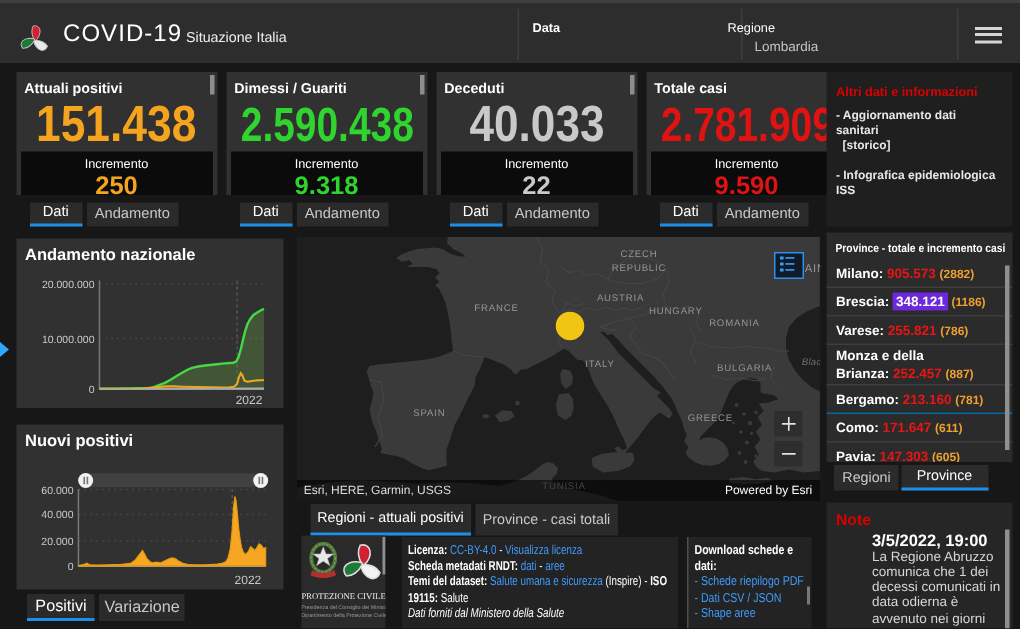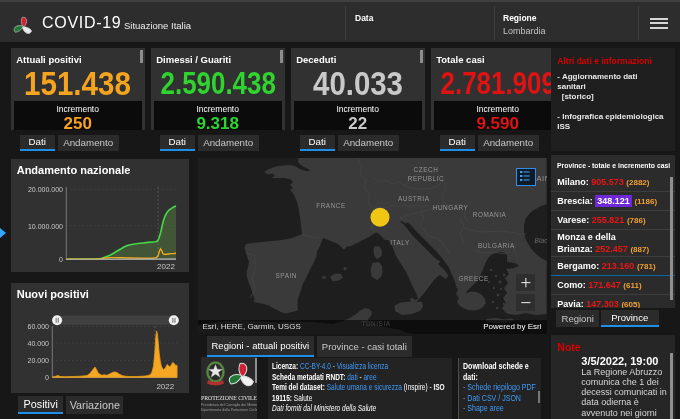--- a/index.html
+++ b/index.html
@@ -24,21 +24,21 @@
       <path d="M11,10.8 C9.2,7.8 8.7,4.2 10.1,1.4 C12.2,0.8 14.1,1.8 14.6,3.8 C15.1,6.4 13.6,9.3 11.9,11 Z" fill="#1f7a38" transform="rotate(240 11 10.8)"></path>
     </g>
   </svg>
   <div class="abs" style="left:42px;top:12px;font-size:16px;color:#fff;letter-spacing:0.7px;">COVID-19</div>
   <div class="abs" style="left:124px;top:18px;font-size:9.5px;color:#ededed;">Situazione Italia</div>
   <div class="abs" style="left:345px;top:4px;width:1px;height:34px;background:#3e3e3e;"></div>
   <div class="abs" style="left:494px;top:4px;width:1px;height:34px;background:#3e3e3e;"></div>
   <div class="abs" style="left:638px;top:4px;width:1px;height:34px;background:#3e3e3e;"></div>
   <div class="abs" style="left:355px;top:10.5px;font-size:8.5px;font-weight:bold;color:#fff;">Data</div>
   <div class="abs" style="left:355px;top:16px;font-size:9px;color:#c4c4c4;margin-top:47px;">3/5/2022</div>
-  <div class="abs" style="left:503px;top:10.5px;font-size:8.5px;font-weight:bold;color:#fff;">Regione</div>
+  <div class="abs" style="left:485px;top:10.5px;font-size:8.5px;font-weight:normal;color:#fff;">Regione</div>
   <div class="abs" style="left:503px;top:24px;font-size:9px;color:#c4c4c4;">Lombardia</div>
   <div class="abs" style="left:650px;top:16px;width:18px;height:11px;">
     <div style="height:1.8px;background:#d6d6d6;margin-bottom:2.6px;"></div>
     <div style="height:1.8px;background:#d6d6d6;margin-bottom:2.6px;"></div>
     <div style="height:1.8px;background:#d6d6d6;"></div>
   </div>
 </div>
 
 <div class="panel" style="left:10.7px;top:47.5px;width:134px;height:82px;">
   <div class="abs" style="left:5.5px;top:6px;font-size:9.5px;font-weight:bold;color:#fff;">Attuali positivi</div>

